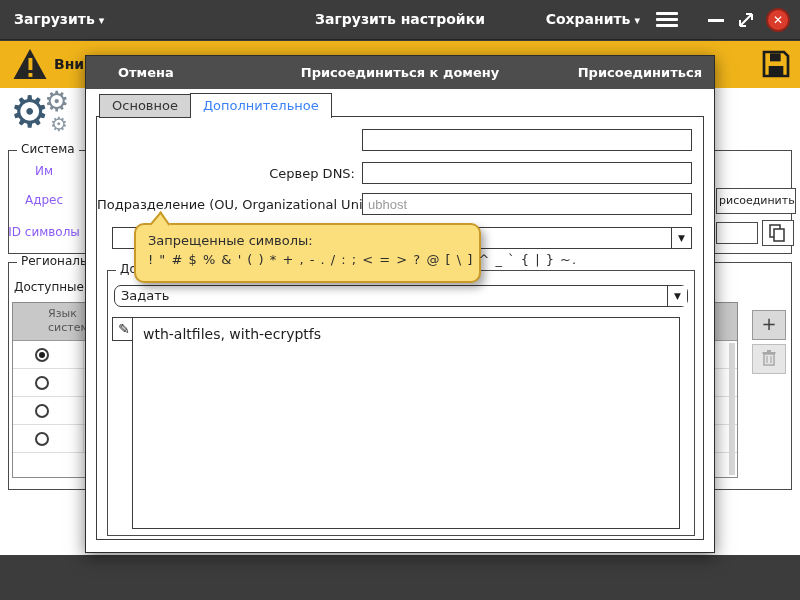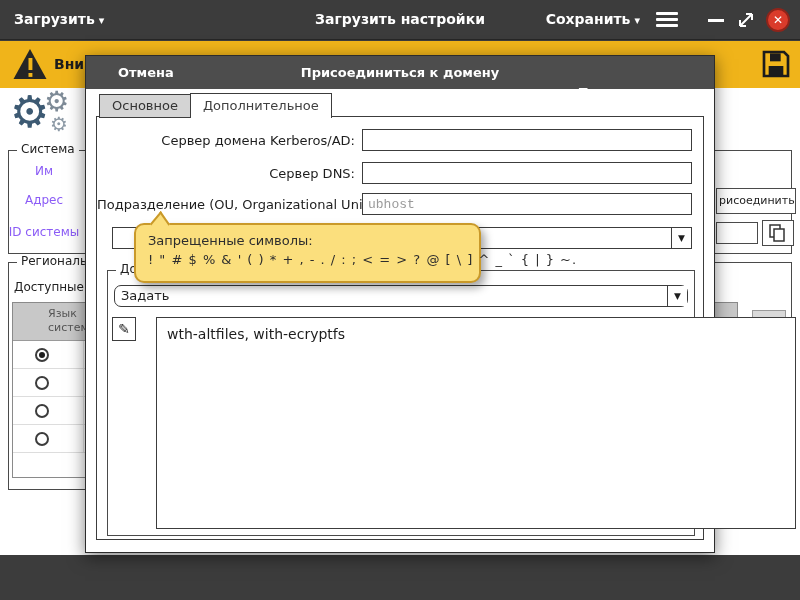--- a/index.html
+++ b/index.html
@@ -73,46 +73,46 @@
     border:1px solid #9a9a9a; font-size:18px; color:#3f3f3f; text-align:center; line-height:26px; cursor:pointer; }
   .trash-btn { position:absolute; left:752px; top:256px; width:34px; height:30px; background:#e6e6e6;
     border:1px solid #bdbdbd; text-align:center; cursor:pointer; padding-top:4px; }
   
   .modal { position:absolute; left:85px; top:55px; width:630px; height:498px; background:#fff;
     border:1px solid #2c2c2c; box-shadow:0 4px 16px rgba(0,0,0,.5); z-index:5; }
   .modal-header { position:absolute; top:0; left:0; width:100%; height:33px; background:#4d4d4d;
     color:#fff; font-size:13px; font-weight:bold; line-height:33px; }
   .mh-cancel { position:absolute; left:32px; cursor:pointer; }
   .mh-title { position:absolute; width:100%; text-align:center; }
-  .mh-join { position:absolute; right:12px; cursor:pointer;margin-top:20px; }
+  .mh-join { position:absolute; right:12px; cursor:pointer; }
   .tabs { position:absolute; top:37px; left:13px; z-index:3; }
   .tab { display:inline-block; height:24px; line-height:22px; padding:0 12px; font-size:13px;
     border:1px solid #3c3c3c; background:#d4d4d4; color:#333; margin-right:-1px; vertical-align:bottom;
     cursor:pointer; }
-  .tab.active { height:25px; line-height:23px; border-bottom:none; background:#fff; color:#404040; }
+  .tab.active { height:25px; line-height:23px; border-bottom:none; background:#fff; color:#3b82f6; }
   .content-box { position:absolute; left:10px; top:60px; width:608px; height:424px;
     border:1px solid #3c3c3c; z-index:2; background:#fff; }
   .frm-label { position:absolute; left:0; width:258px; text-align:right; font-size:13px; color:#1d1d1d;
     white-space:nowrap; }
   .txt { position:absolute; left:265px; width:330px; height:22px; border:1px solid #3c3c3c;
-    background:#fff; font-size:13px; padding:0 5px; font-family:Liberation Mono, monospace; }
+    background:#fff; font-size:13px; padding:0 5px; font-family:Liberation Sans, sans-serif; }
   .txt::placeholder { color:#9a9a9a; }
   .l1 { top:16px; } .i1 { top:12px; }
   .l2 { top:49px; } .i2 { top:45px; }
   .l3 { top:80px; } .i3 { top:76px; }
   .combo { position:absolute; background:#fff; border:1px solid #3c3c3c; font-size:13px;
     line-height:20px; padding-left:6px; cursor:pointer; }
   .combo .arrow { position:absolute; right:0; top:0; bottom:0; width:20px; border-left:1px solid #3c3c3c;
     text-align:center; font-size:9px; line-height:20px; color:#1d1d1d; background:#fff; }
   .combo-hidden { left:15px; top:110px; width:580px; height:22px; }
   .gb-advanced { left:10px; top:153px; width:588px; height:266px; }
   .combo-set { left:6px; top:14px; width:574px; height:22px;border-radius:7px; }
   .pencil-btn { position:absolute; left:4px; top:46px; width:24px; height:24px; border:1px solid #3c3c3c;
     background:#fff; text-align:center; line-height:22px; font-size:14px; cursor:pointer; }
-  .scripts-area { position:absolute; left:48px; top:46px; width:640px; height:212px;
+  .scripts-area { position:absolute; left:24px; top:46px; width:548px; height:212px;
     border:1px solid #3c3c3c; background:#fff; font-size:14px; padding:8px 10px;
     font-family:"DejaVu Sans", sans-serif; resize:none; color:#1d1d1d; }
   
   .tooltip { position:absolute; left:48px; top:167px; width:347px; height:60px; background:#fbdf7d;
     border:2px solid #c9992a; border-radius:10px; box-shadow:4px 5px 8px rgba(0,0,0,.35);
     z-index:7; padding:8px 12px; font-size:13px; color:#2d2d2d; }
   .tooltip .tail { position:absolute; top:-9px; left:16px; width:16px; height:16px; background:#fbdf7d;
     border-left:2px solid #c9992a; border-top:2px solid #c9992a; transform:rotate(55deg) skewX(15deg); }
   .tooltip .tline2 { margin-top:4px; letter-spacing:1px; white-space:nowrap; }
 </style>
@@ -166,21 +166,21 @@
     <span class="gear-big">⚙</span>
     <span class="gear-mid">⚙</span>
     <span class="gear-sm">⚙</span>
   </div>
 
   <div class="groupbox gb-system">
     <span class="glabel">Система</span>
   </div>
   <div class="fld-label lbl-name">Им</div>
   <div class="fld-label lbl-addr">Адрес</div>
-  <div class="fld-label lbl-id">ID системы</div>
+  <div class="fld-label lbl-id">ID символы</div>
 
   <div class="bg-join-btn">рисоединиться</div>
   <div class="bg-small-input"></div>
   <div class="copy-btn">
     <svg width="20" height="20" viewBox="0 0 20 20" style="margin:2px 0 0 5px">
       <rect x="2" y="2" width="10" height="12" fill="#fff" stroke="#333" stroke-width="1.5"></rect>
       <rect x="6" y="6" width="10" height="12" fill="#fff" stroke="#333" stroke-width="1.5"></rect>
     </svg>
   </div>
 
@@ -228,21 +228,20 @@
     <span class="mh-title">Присоединиться к домену</span>
     <span class="mh-cancel">Отмена</span>
     <span class="mh-join">Присоединиться</span>
   </div>
 
   <div class="tabs">
     <span class="tab">Основное</span><span class="tab active">Дополнительное</span>
   </div>
 
   <div class="content-box">
-    <div class="frm-label l1">Сервер домена Kerberos/AD:</div>
     <input class="txt i1" style="">
 
     <div class="frm-label l2">Сервер DNS:</div>
     <input class="txt i2" style="">
 
     <div class="frm-label l3">Подразделение (OU, Organizational Unit):</div>
     <input class="txt i3" placeholder="ubhost" style="">
 
     <div class="combo combo-hidden">
       <span class="arrow">▼</span>

